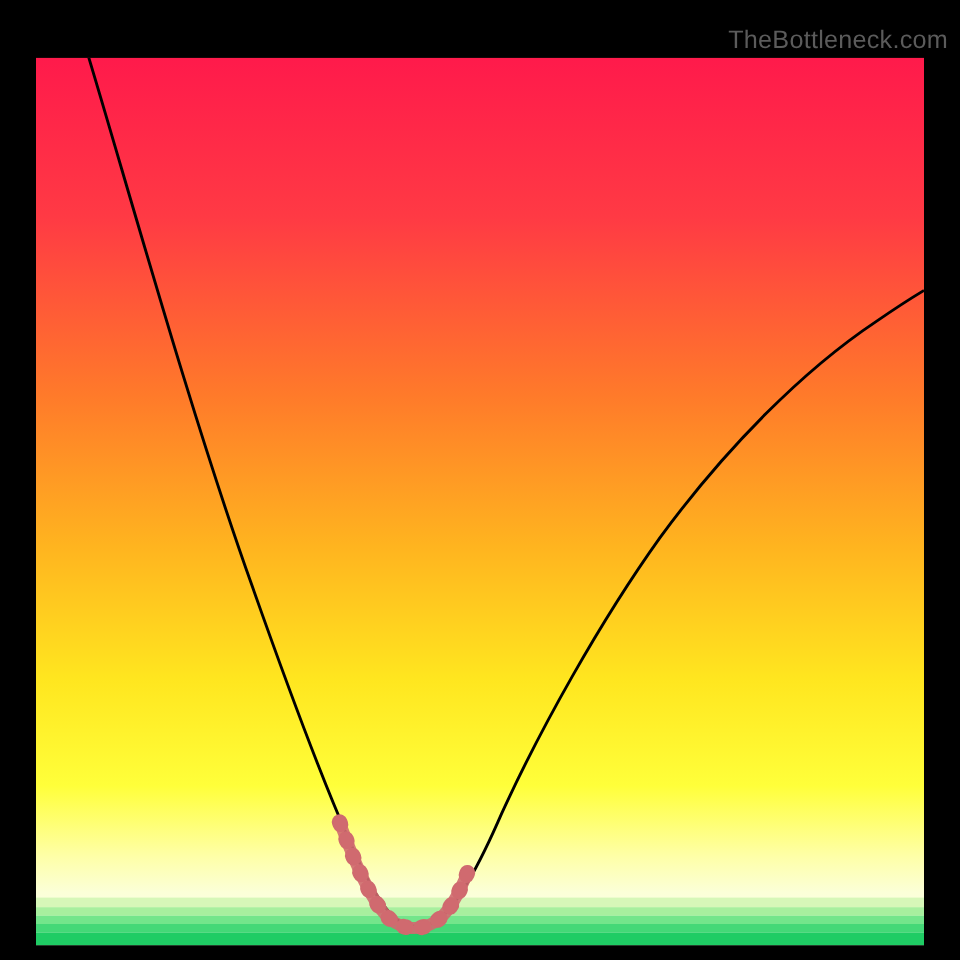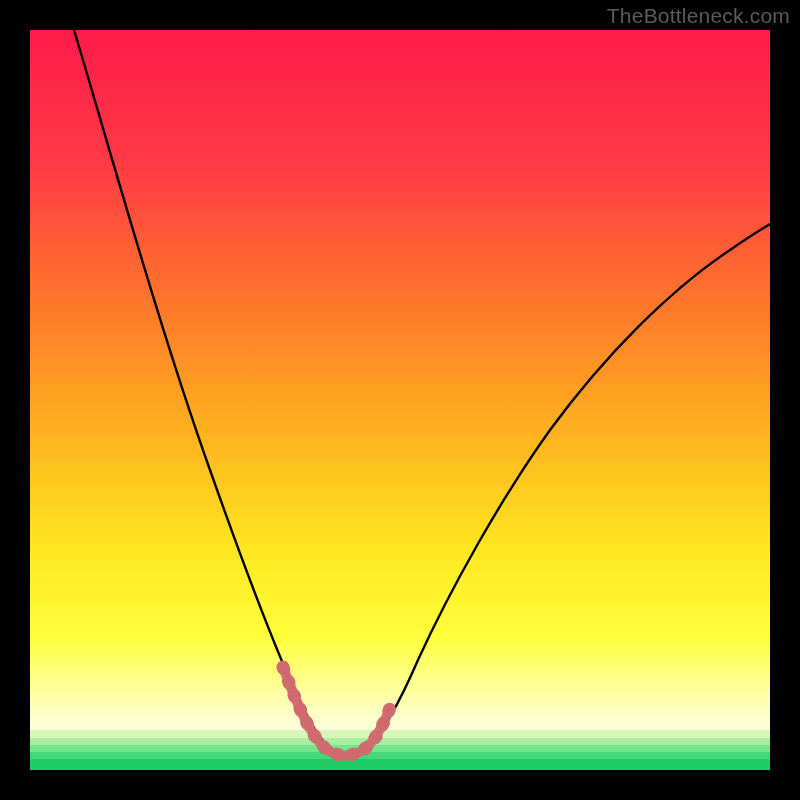--- a/index.html
+++ b/index.html
@@ -7,21 +7,21 @@
     padding: 0;
     width: 800px;
     height: 800px;
     background: #000;
     overflow: hidden;
     font-family: Arial, Helvetica, sans-serif;
   }
   .frame {
     position: absolute;
     left: 0;
-    top: 0;
+    top: 18px;
     width: 800px;
     height: 684px;
     background: #000;
   }
   .plot-area {
     position: absolute;
     left: 30px;
     top: 30px;
     width: 740px;
     height: 740px;

